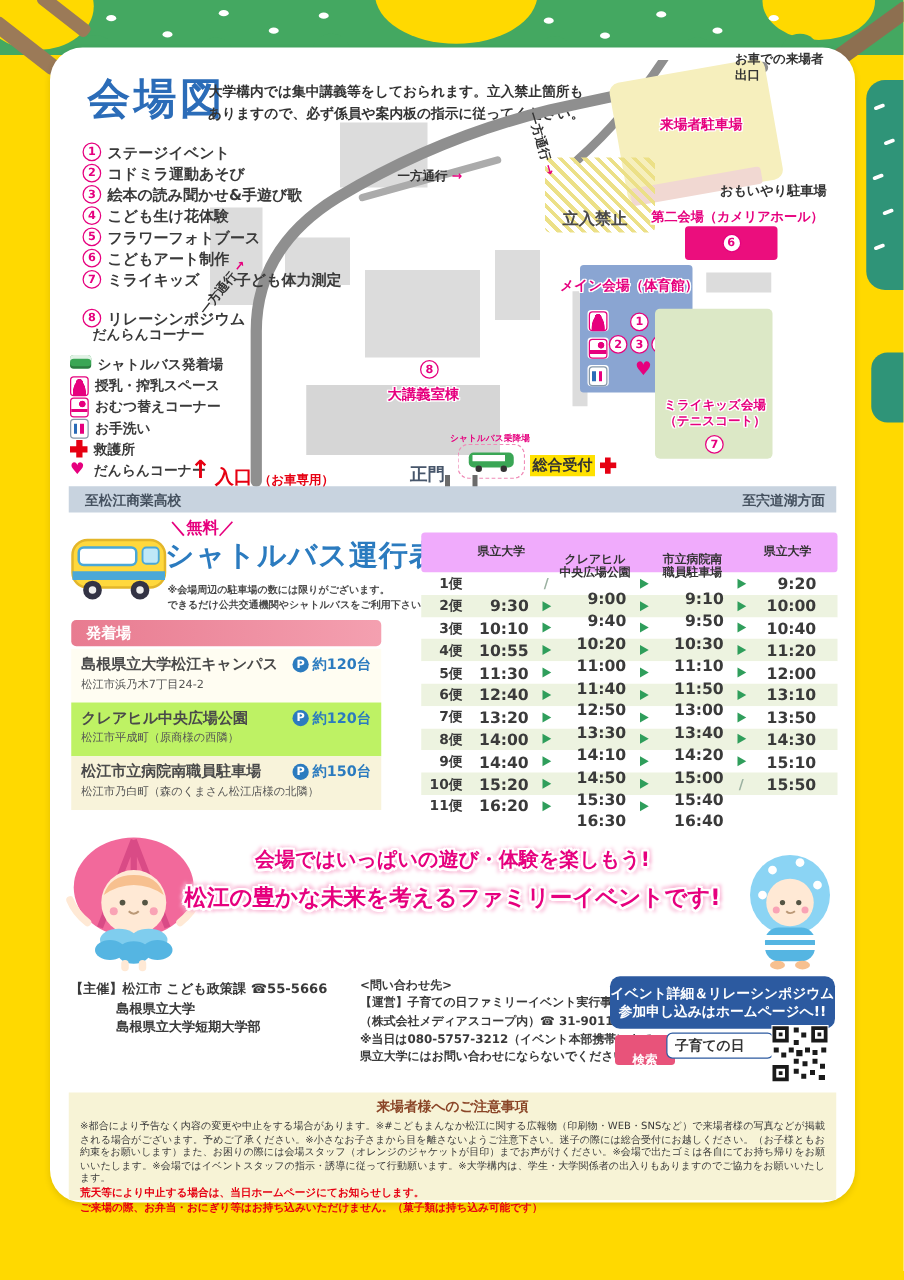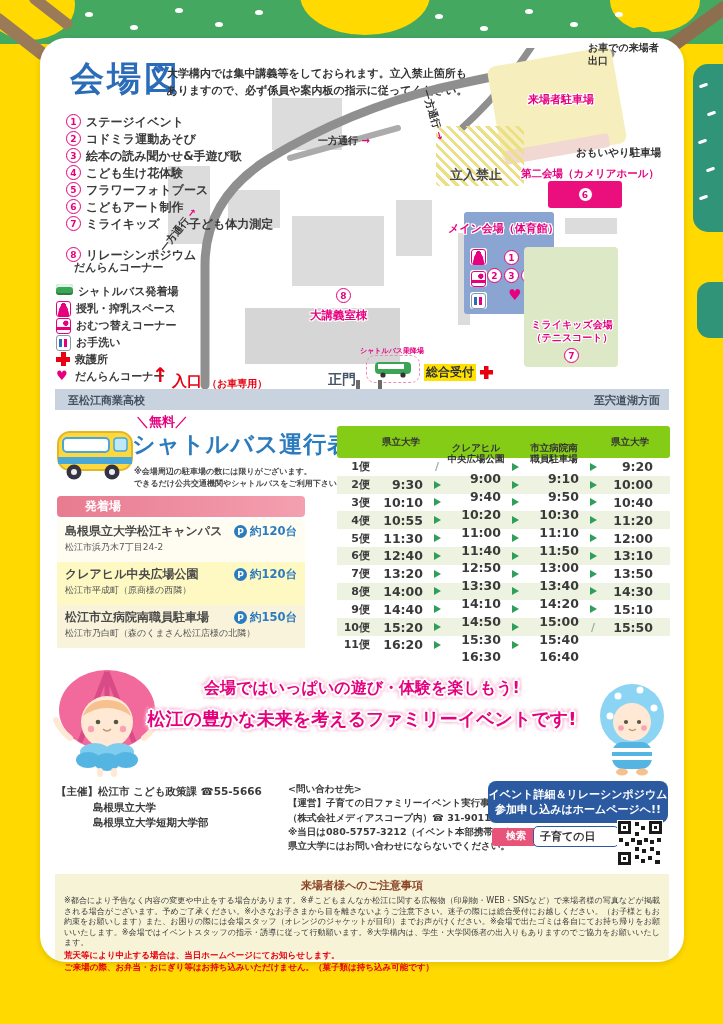--- a/index.html
+++ b/index.html
@@ -34,50 +34,50 @@
   [data-icon="first-aid-icon"]{width:14px;height:14px;background-image:linear-gradient(#e60012,#e60012),linear-gradient(#e60012,#e60012);background-size:14px 5px,5px 14px;background-position:center center;background-repeat:no-repeat;}
   [data-icon="heart-icon"]{width:14px;height:14px;}
   [data-icon="heart-icon"]::before{content:"♥";color:#e6007e;font-size:13px;line-height:14px;}
   .cross{display:inline-block;width:13px;height:13px;background-image:linear-gradient(#e60012,#e60012),linear-gradient(#e60012,#e60012);background-size:13px 4.5px,4.5px 13px;background-position:center center;background-repeat:no-repeat;}
   .hatch{background:repeating-linear-gradient(45deg,#ece087 0 3px,rgba(255,255,255,0) 3px 7px);border-radius:4px;}
   .roadband{background:#c8d3df;}
   
   .freetag{font-size:13px;color:#e6007e;font-weight:800;}
   .bustitle{font-size:23px;color:#2b7bbf;font-weight:800;letter-spacing:1px;}
   .busnote{font-size:8px;color:#4a4a4a;line-height:1.55;}
-  .stophdr{width:248px;height:21px;border-radius:4px;background:linear-gradient(90deg,#e87b90,#f4a0b0);color:#fff;font-size:12px;font-weight:800;line-height:21px;padding-left:28px;box-sizing:border-box;}
+  .stophdr{width:248px;height:21px;border-radius:4px;background:linear-gradient(90deg,#e87b90,#f4a0b0);color:#fff;font-size:12px;font-weight:800;line-height:21px;padding-left:12px;box-sizing:border-box;}
   .stop{width:248px;height:43px;box-sizing:border-box;padding:4px 8px 0 8px;}
   .stoplist .stop:nth-of-type(1){background:#fffdf2;}
-  .stoplist .stop:nth-of-type(2){background:#fef9c3;}
+  .stoplist .stop:nth-of-type(2){background:#bef264;}
   .stoplist .stop:nth-of-type(3){background:#f8f3da;}
   .stop-top{display:flex;justify-content:space-between;align-items:center;}
   .stop-name{font-size:12px;color:#4a4a4a;font-weight:800;}
   .stop-cap{display:flex;align-items:center;gap:3px;color:#2b7bbf;font-size:11.5px;font-weight:800;flex:none;}
   .p-ico{display:inline-flex;align-items:center;justify-content:center;width:13px;height:13px;border-radius:50%;background:#2b7bbf;color:#fff;font-size:9px;}
   .p-ico::before{content:"P";}
   .stop-addr{font-size:9px;color:#555;margin-top:1px;font-weight:normal;}
   
   .tt{width:333px;}
-  .tt-hdr{display:flex;align-items:center;height:32px;background:#84cc16;border-radius:3px;}
+  .tt-hdr{display:flex;align-items:center;height:32px;background:#f0abfc;border-radius:3px;}
   .tt-hcell{font-size:9.5px;line-height:1.15;text-align:center;color:#333;font-weight:800;}
   .tt-row{display:flex;align-items:center;height:17.8px;}
   .tt-row:nth-of-type(odd){background:#fff;}
   .tt-row:nth-of-type(even){background:#edf3e0;}
   .tt-label{width:36px;font-size:11px;color:#3a3a3a;text-align:right;padding-right:3px;box-sizing:border-box;flex:none;}
   .tt-time{font-size:12.5px;color:#3a3a3a;text-align:right;padding-right:6px;box-sizing:border-box;flex:none;}
   .w56{width:56px;}.w62{width:62px;margin-top:24px;}.w58{width:58px;}
   .tt-sep{width:16px;display:flex;justify-content:center;align-items:center;flex:none;}
   .tt-sep[data-sep="arrow"]::before{content:"";display:inline-block;width:0;height:0;border-left:7px solid #2f9e5b;border-top:4.5px solid rgba(0,0,0,0);border-bottom:4.5px solid rgba(0,0,0,0);}
   .tt-sep[data-sep="slash"]::before{content:"/";color:#9ab0a0;font-size:11px;}
   
   .fline{font-size:10.5px;color:#3a3a3a;line-height:1.48;}
   .ind{padding-left:37px;}
   .cline{font-size:9.5px;color:#3a3a3a;line-height:1.5;}
   .bluebox{width:180px;height:42px;background:#2c5aa0;border-radius:8px;color:#fff;font-size:11px;font-weight:800;display:flex;flex-direction:column;justify-content:center;align-items:center;line-height:1.4;}
-  .srchbtn{width:48px;height:18px;background:#e8537a;border-radius:3px;color:#fff;font-size:10px;text-align:center;line-height:18px;border:none;padding:0;font-weight:bold;font-family:Liberation Mono, monospace;}
+  .srchbtn{width:48px;height:18px;background:#e8537a;border-radius:3px;color:#fff;font-size:10px;text-align:center;line-height:18px;border:none;padding:12px;font-weight:bold;font-family:Liberation Serif, serif;}
   .srchbox{width:78px;height:19px;border:1.5px solid #2c5aa0;border-radius:5px;font-size:11px;font-weight:bold;color:#333;padding:0 0 0 6px;font-family:inherit;}
   
   .notes{width:614px;height:86px;background:#f7f3d6;box-sizing:border-box;padding:4px 9px;}
   .notes-h{text-align:center;font-size:11px;color:#8a4527;font-weight:800;}
   .notes-b{font-size:8px;color:#3a3a3a;line-height:1.32;margin-top:3px;text-align:justify;font-weight:normal;}
   .notes-r{font-size:8.5px;color:#e60012;line-height:1.45;}
   .mapsmall{font-size:10px;color:#333;}
   .pinkarrow{color:#e6007e;}
 </style>
 </head>

